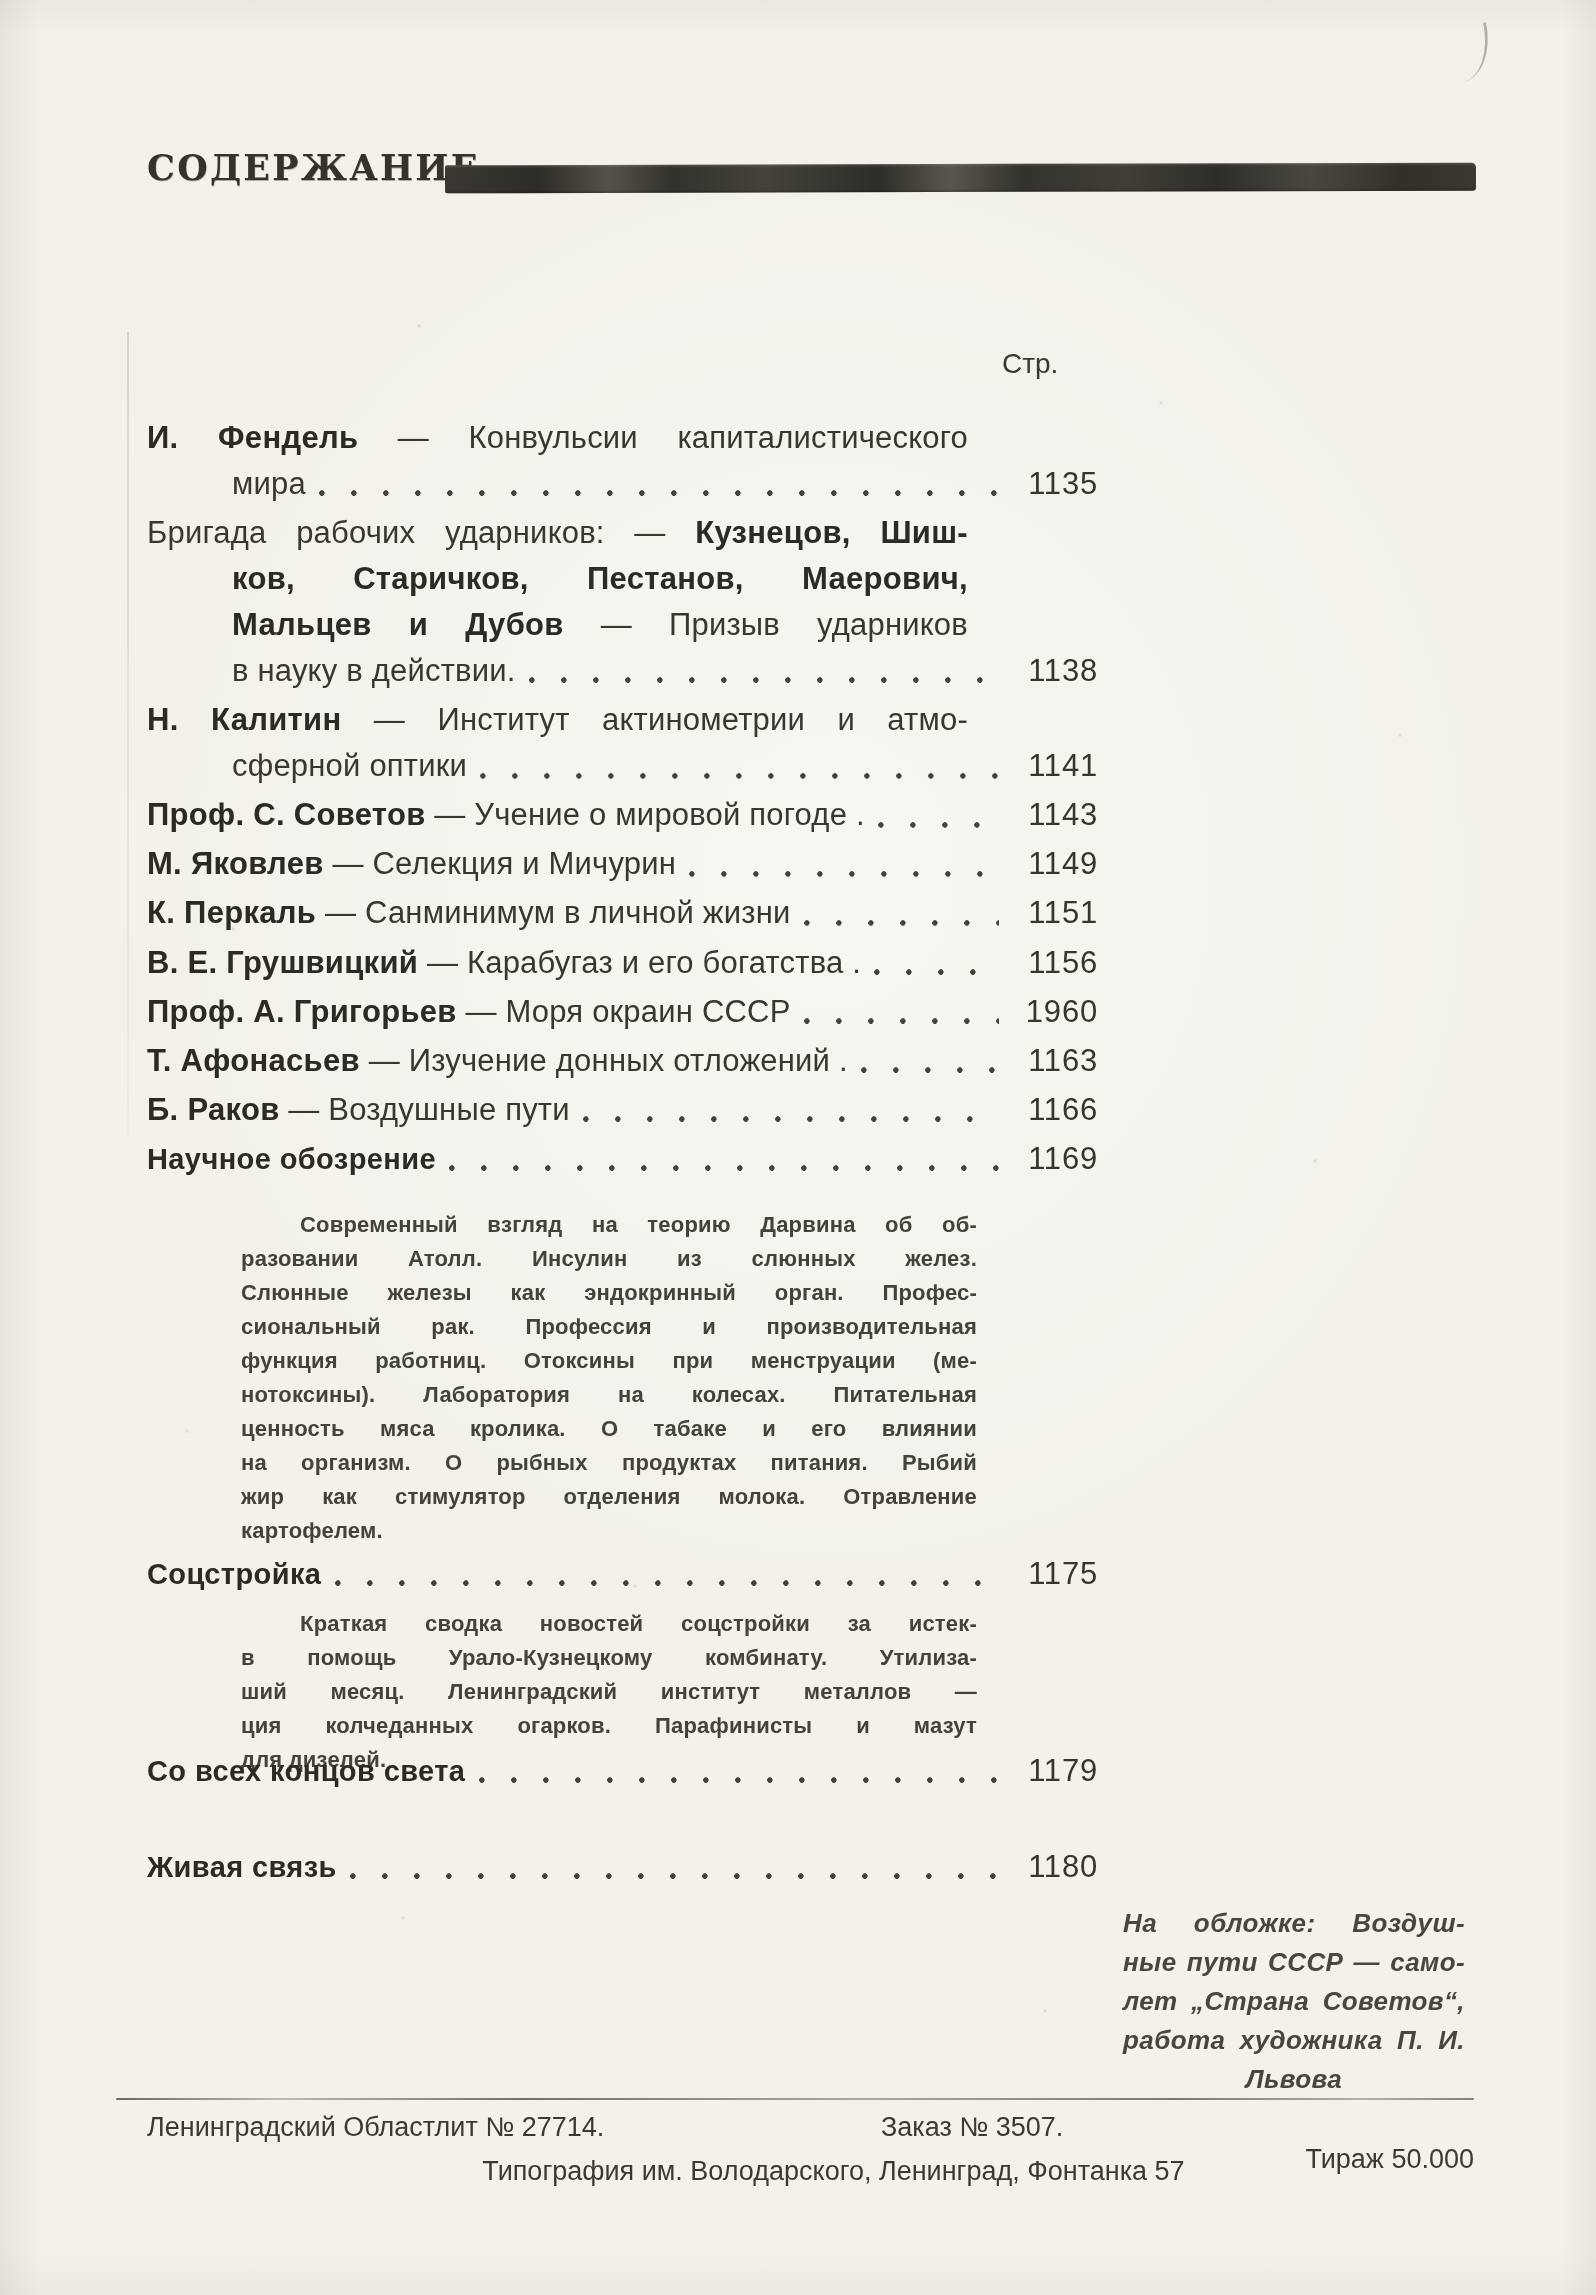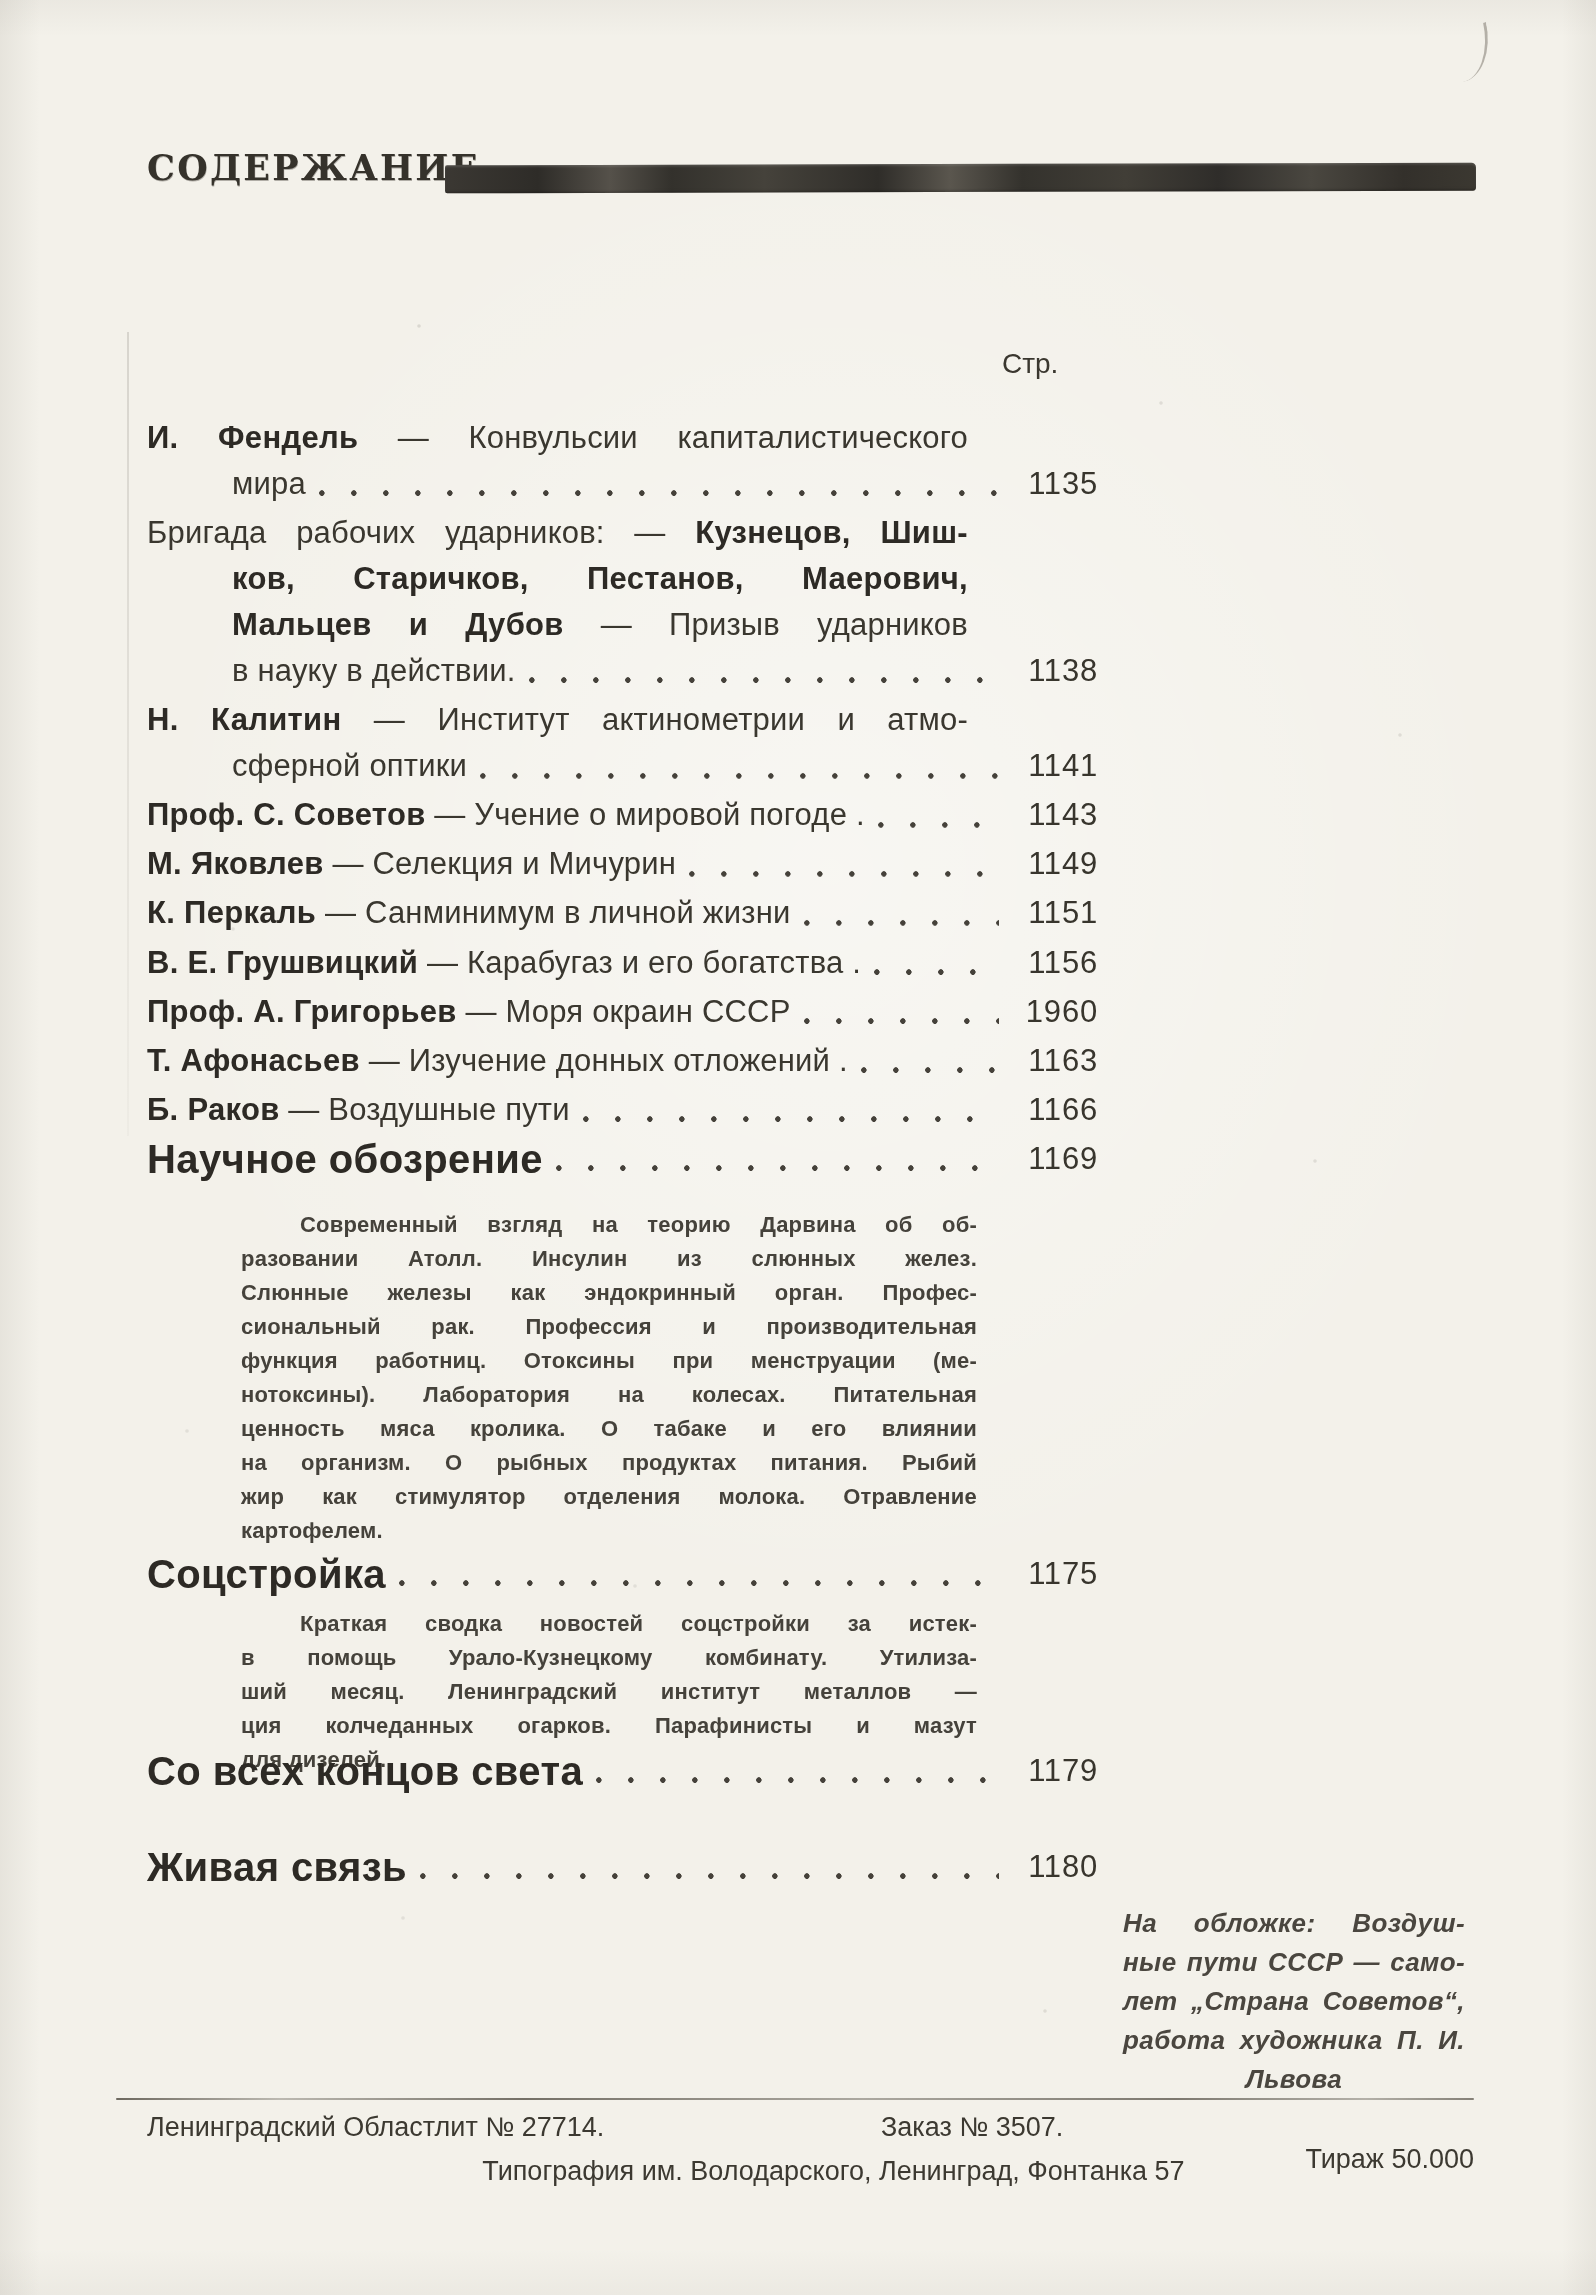--- a/index.html
+++ b/index.html
@@ -43,21 +43,21 @@
   #entry-world{top:1748px;}
   #entry-live{top:1844px;}
   .toc-entry{margin-bottom:3.1px;}
   .toc-line{display:flex;align-items:stretch;height:46px;font-size:31px;}
   .toc-line.indent{padding-left:85px;}
   .line-text{line-height:46px;white-space:nowrap;letter-spacing:0.2px;}
   .line-text.just{white-space:normal;flex:0 0 auto;width:821px;text-align:justify;text-align-last:justify;}
   .toc-line.indent .line-text.just{width:736px;}
   .seg{color:#3a372f;}
   .seg.bold{font-weight:700;color:#2d2a25;letter-spacing:0.3px;}
-  .sect .seg{font-weight:700;color:#2d2a25;font-size:40px;letter-spacing:0.4px;}
+  .sect .seg{font-weight:700;color:#2d2a25;font-size:29px;letter-spacing:0.4px;}
   .dots{
     flex:1 1 auto;height:7.7px;align-self:flex-end;
     margin:0 7.7px 10px 12.4px;
     background-image:radial-gradient(circle at 3.9px 3.9px, #45413a 2.4px, rgba(0,0,0,0) 3px);
     background-size:32px 7.7px;background-repeat:repeat-x;background-position:left center;
     min-width:15.5px;
   }
   .pagenum{flex:0 0 91px;text-align:right;line-height:46px;color:#38352d;letter-spacing:0.8px;}
   
   .para{position:absolute;left:241px;width:736px;font-size:22px;font-weight:700;color:#45423b;letter-spacing:0.2px;}

